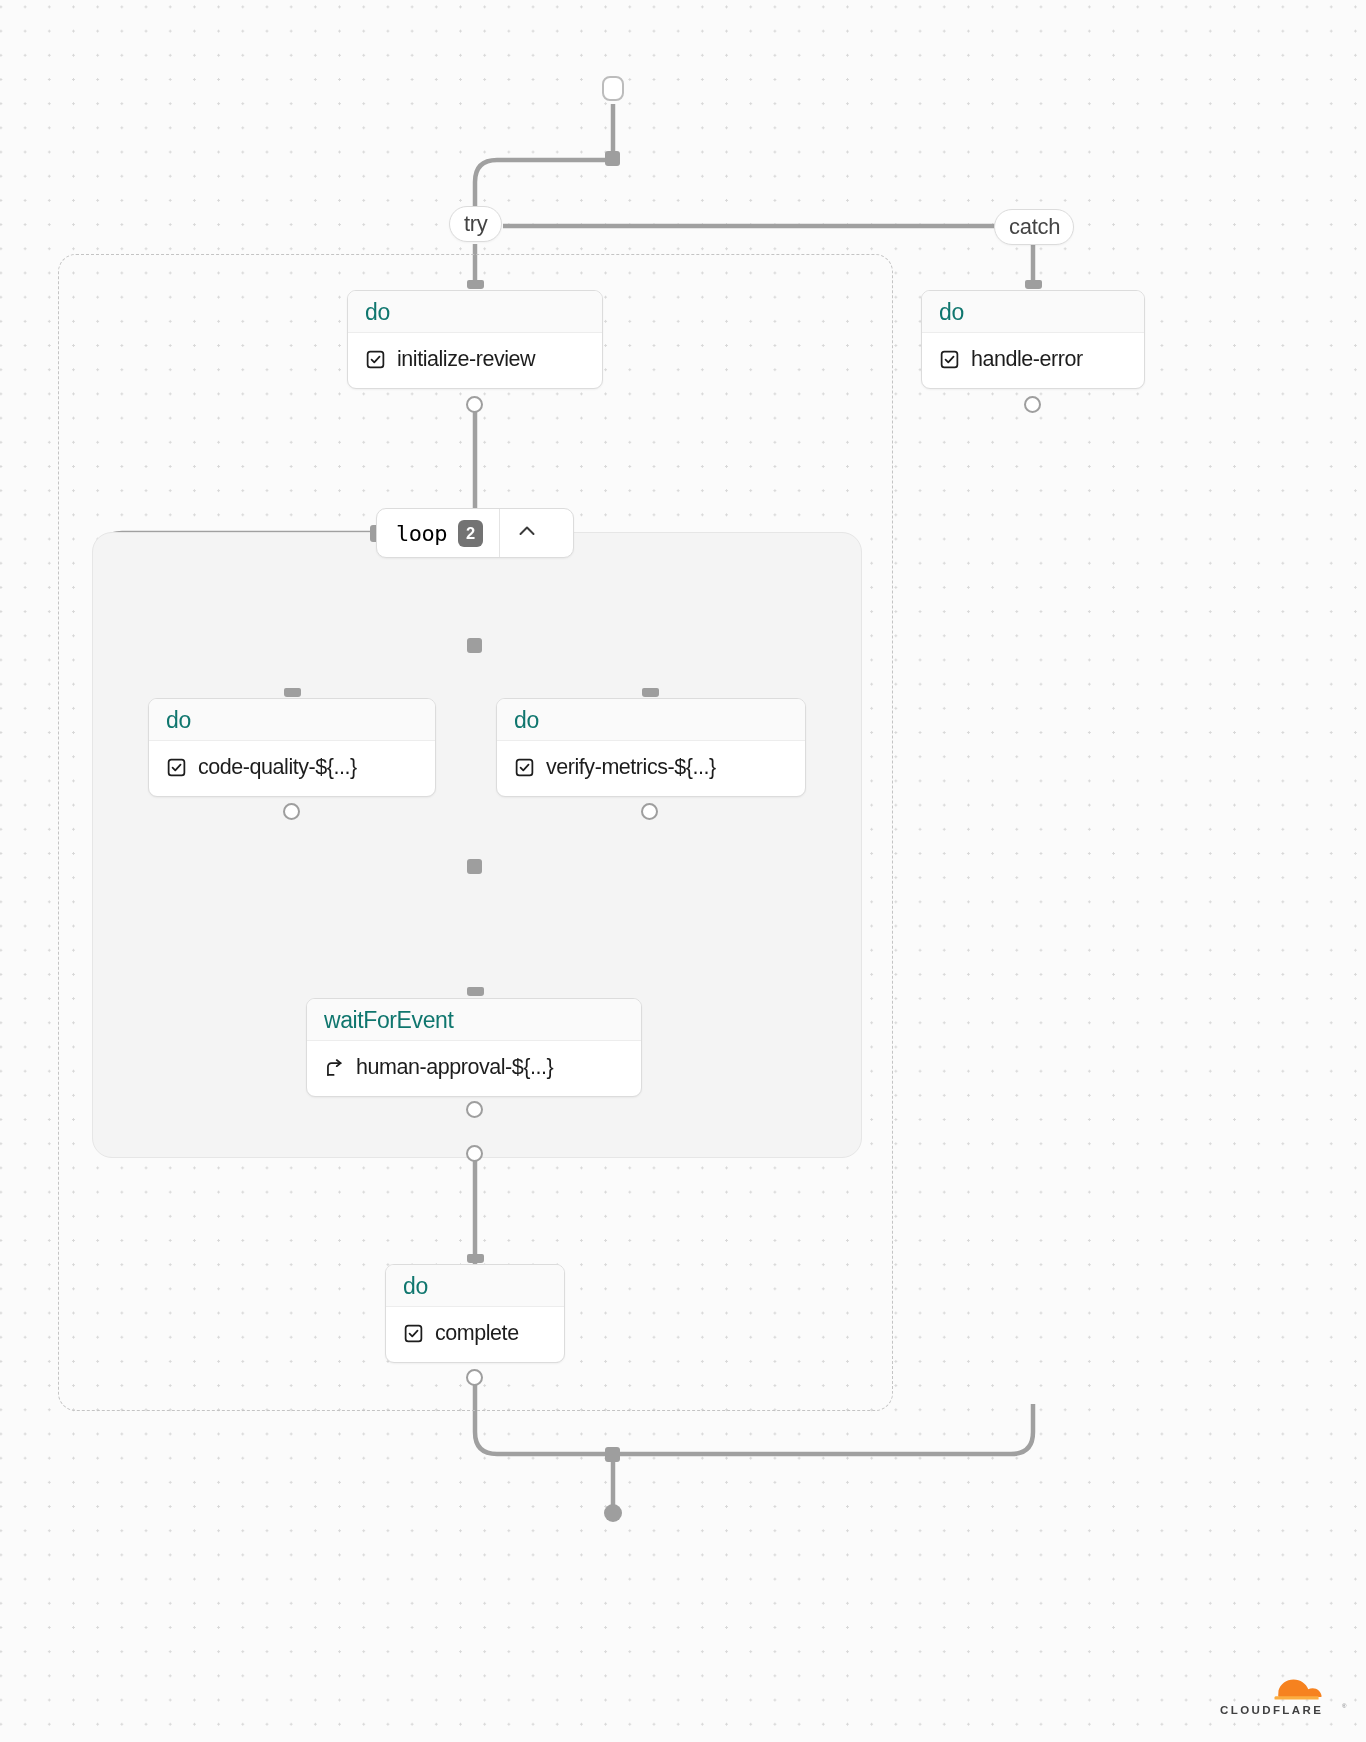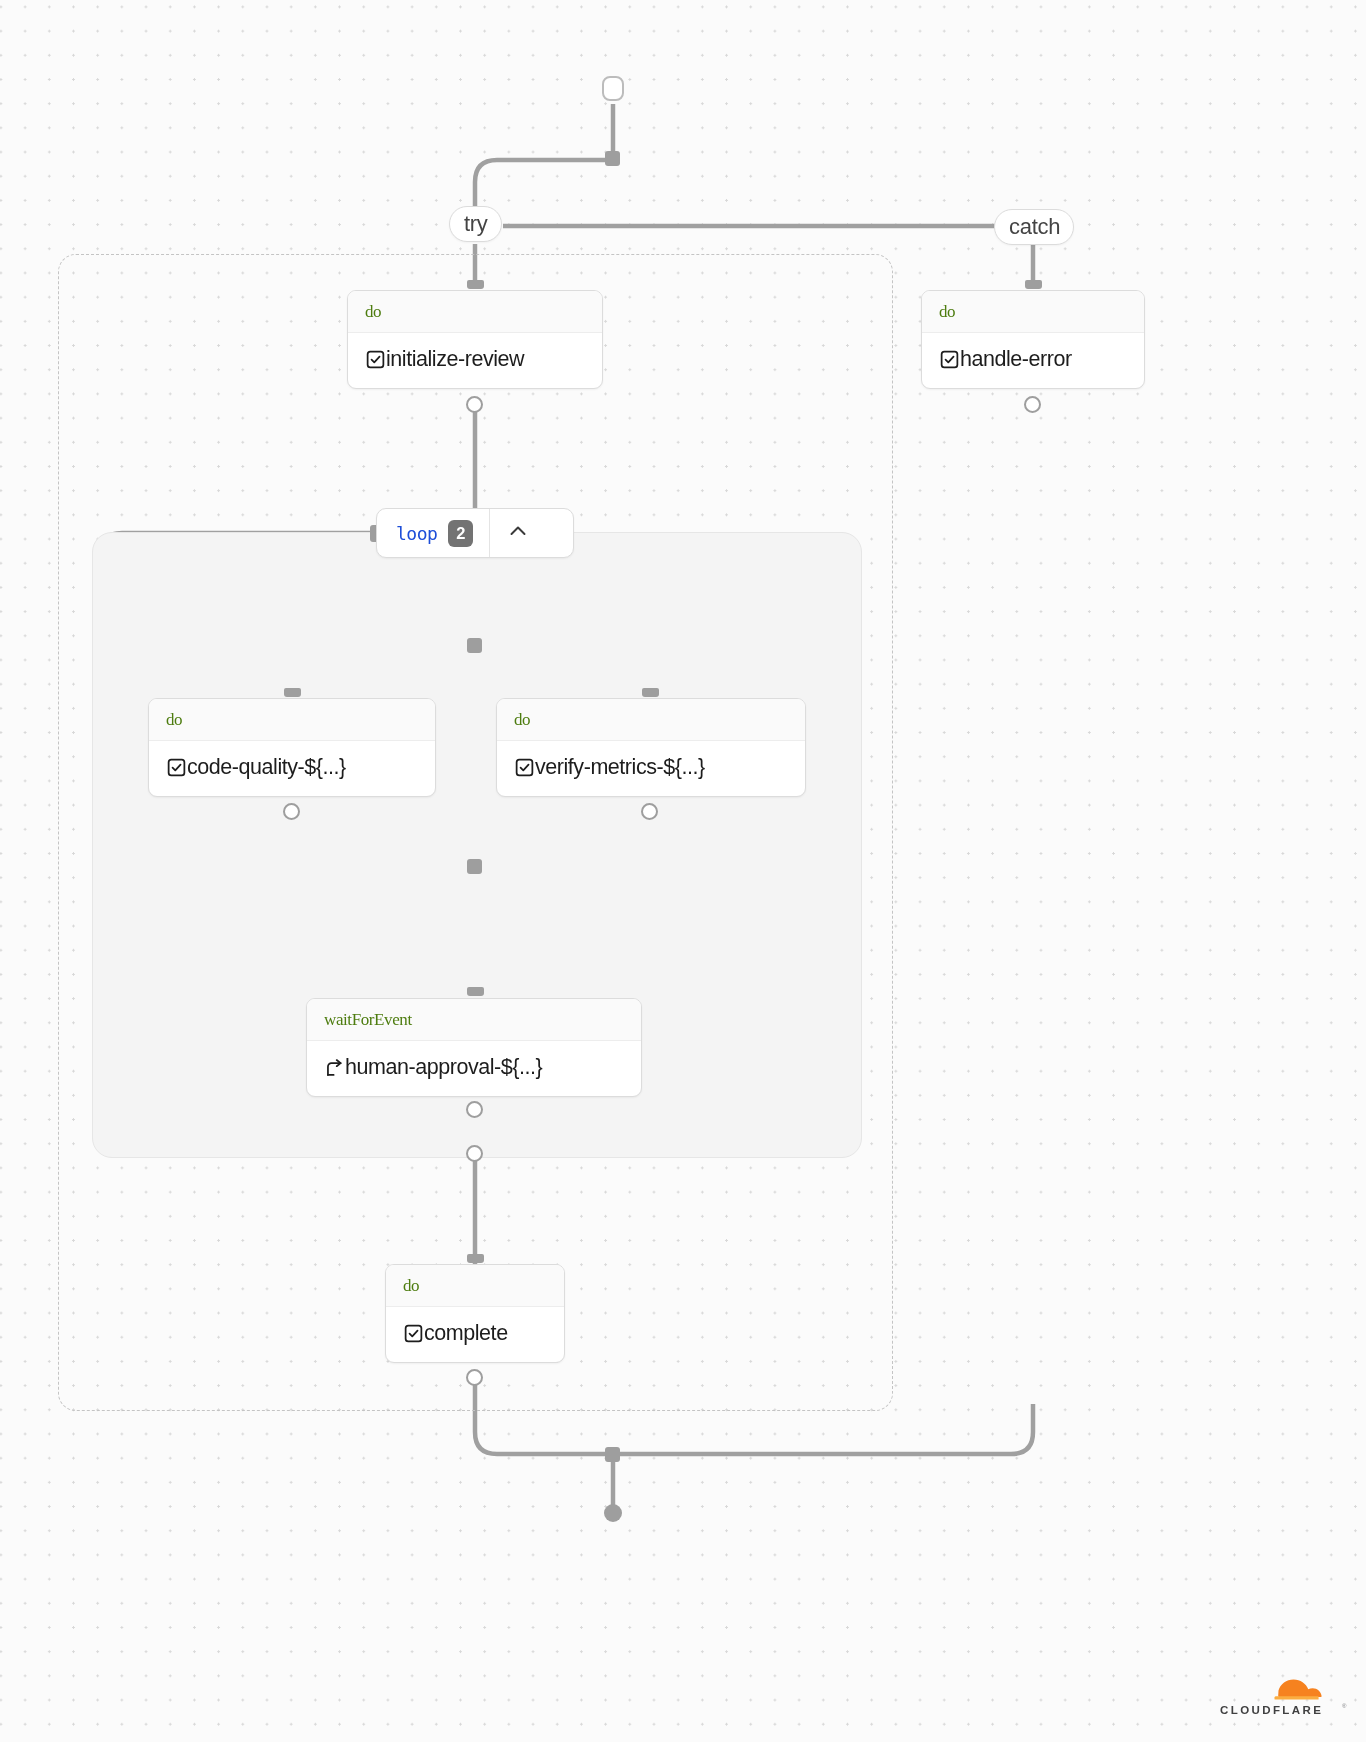--- a/index.html
+++ b/index.html
@@ -38,31 +38,32 @@
     background: #ffffff;
     border: 1px solid #dcdcdc;
     border-radius: 9px;
     box-shadow: 0 1px 2px rgba(0,0,0,0.05);
     overflow: hidden;
   }
   .node-header {
     background: #fafafa;
     border-bottom: 1px solid #ededed;
     padding: 9px 14px 9px 17px;
-    font-size: 17px;
-    color: #4d7c0f;
-    font-family: Liberation Serif, serif;
+    font-size: 23px;
+    color: #0f766e;
+    font-family: Liberation Sans, sans-serif;
     letter-spacing: -0.4px;
     height: 42px;
     line-height: 24px;
   }
   .node-body {
     padding: 14px 18px 16px 17px;
     display: flex;
     align-items: center;
+    gap: 11px;
     font-size: 21.5px;
     color: #1d1d1d;
     letter-spacing: -0.45px;
     white-space: nowrap;
   }
   .node-icon { display: inline-flex; align-items: center; flex: 0 0 auto; }
 
   
   .pill {
     position: absolute;
@@ -90,22 +91,22 @@
     align-items: stretch;
     box-shadow: 0 1px 2px rgba(0,0,0,0.05);
     overflow: hidden;
   }
   .loop-label-wrap {
     display: flex; align-items: center; gap: 11px;
     padding: 0 16px 0 19px;
   }
   .loop-label {
     font-family: "DejaVu Sans Mono", "Liberation Mono", monospace;
-    font-size: 18px;
-    color: #1d4ed8;
+    font-size: 22px;
+    color: #000000;
     letter-spacing: -0.5px;
   }
   .loop-badge {
     background: #737373;
     color: #ffffff;
     border-radius: 6px;
     min-width: 25px;
     height: 27px;
     line-height: 27px;
     text-align: center;

